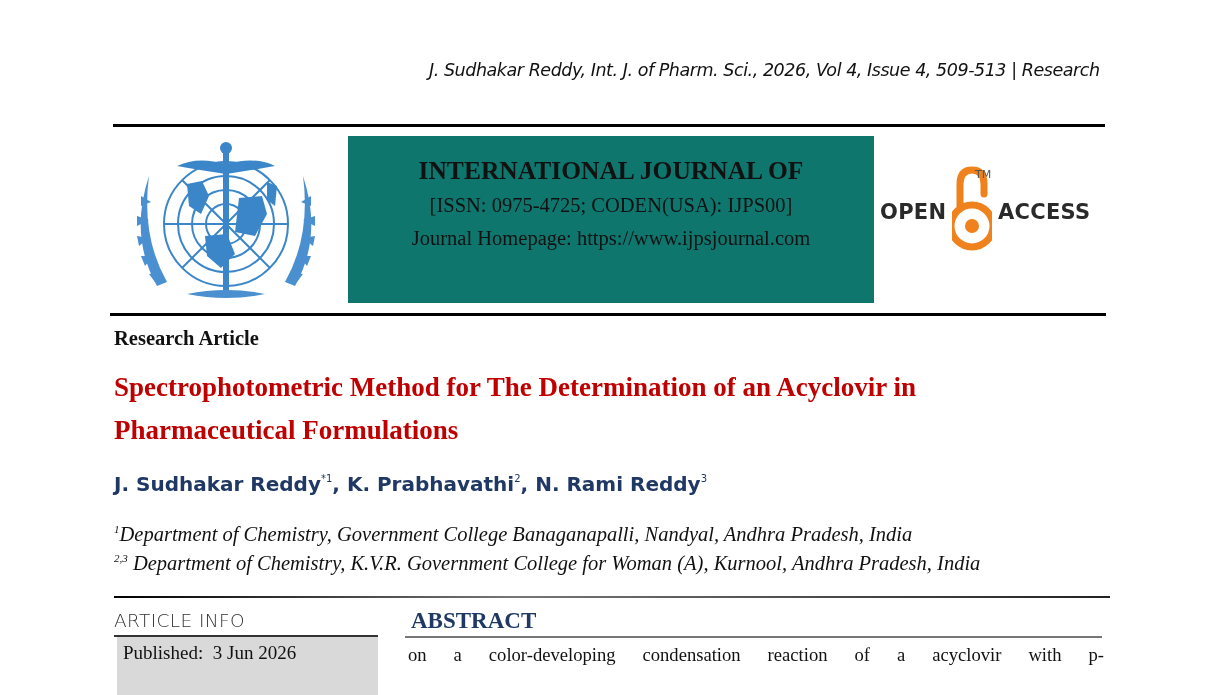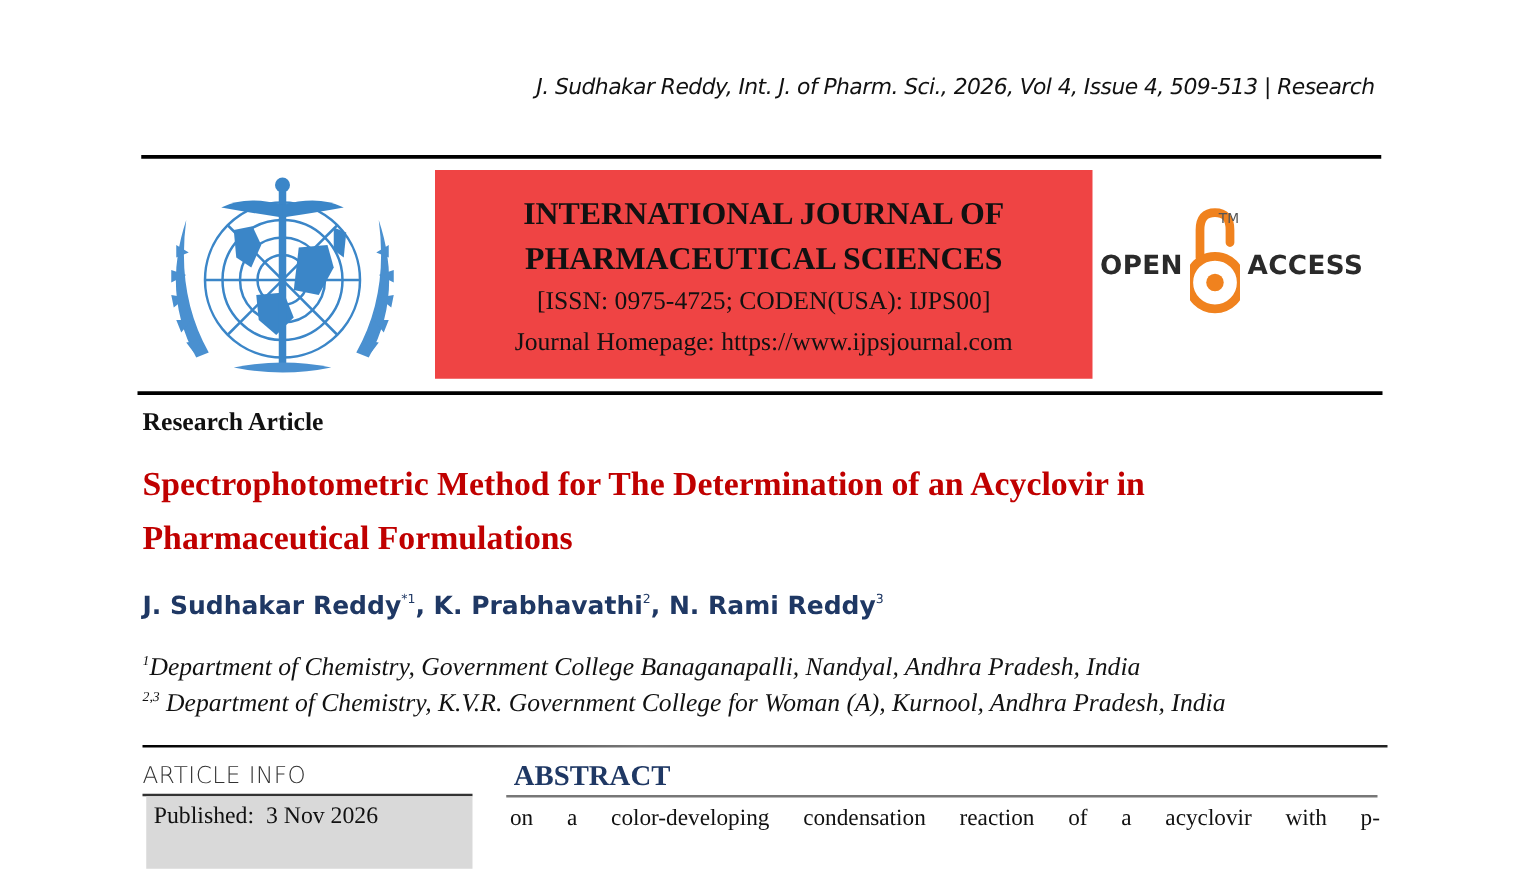--- a/index.html
+++ b/index.html
@@ -11,21 +11,21 @@
     font-family: "DejaVu Sans", sans-serif; font-style: italic; font-size: 17.5px;
     color: #111; white-space: nowrap; letter-spacing: -0.45px; margin-left: 33px;
   }
   .rule-top { position: absolute; left: 113px; top: 124px; width: 992px; height: 3px; background: #000; }
   .rule-bottom { position: absolute; left: 110px; top: 313px; width: 996px; height: 3px; background: #000; }
 
   .logo { position: absolute; left: 127px; top: 136px; width: 198px; height: 170px; }
 
   .masthead-box {
     position: absolute; left: 348px; top: 136px; width: 526px; height: 167px;
-    background: #ef4444; text-align: center; padding-top: 17px;
+    background: #0f766e; text-align: center; padding-top: 17px;
   }
   .mh-title { font-weight: bold; font-size: 25.5px; line-height: 36px; color: #111; }
   .mh-line { font-size: 20.5px; line-height: 33px; color: #111; }
 
   .oa-logo { position: absolute; left: 878px; top: 160px; width: 232px; height: 95px; }
   .oa-text {
     position: absolute; top: 40px; font-family: "DejaVu Sans", sans-serif;
     font-weight: bold; font-size: 21px; color: #2a2a2a; letter-spacing: 0.3px;
   }
   .oa-tm { position: absolute; left: 97px; top: 8px; font-family: "DejaVu Sans", sans-serif; font-size: 11px; color: #555; }
@@ -103,21 +103,20 @@
     <path d="M30 150 Q2 100 22 40 Q14 100 40 146 Z"></path>
     <path d="M168 150 Q196 100 176 40 Q184 100 158 146 Z"></path>
     <path d="M14 60 l10 6 l-10 4z M10 80 l12 4 l-12 6z M10 100 l12 2 l-10 8z M14 120 l12 0 l-8 10z M22 138 l12 -2 l-6 10z"></path>
     <path d="M184 60 l-10 6 l10 4z M188 80 l-12 4 l12 6z M188 100 l-12 2 l10 8z M184 120 l-12 0 l8 10z M176 138 l-12 -2 l6 10z"></path>
     <path d="M60 158 Q99 150 138 158 Q99 166 60 158 Z"></path>
   </g>
 </svg>
 
 <div class="masthead-box">
   <div class="mh-title">INTERNATIONAL JOURNAL OF</div>
-  <div class="mh-title">PHARMACEUTICAL SCIENCES</div>
   <div class="mh-line">[ISSN: 0975-4725; CODEN(USA): IJPS00]</div>
   <div class="mh-line">Journal Homepage: https://www.ijpsjournal.com</div>
 </div>
 
 <div class="oa-logo">
   <span class="oa-text" style="left:2px;">OPEN</span>
   <svg style="position:absolute;left:74px;top:4px;" width="40" height="90" viewBox="0 0 40 90">
     <path d="M8 42 L8 20 Q8 6 20 6 Q32 6 32 20 L32 30" fill="none" stroke="#f0821e" stroke-width="7" stroke-linecap="round"></path>
     <circle cx="20" cy="62" r="21" fill="none" stroke="#f0821e" stroke-width="7"></circle>
     <circle cx="20" cy="62" r="7" fill="#f0821e"></circle>
@@ -143,21 +142,21 @@
   <sup>2,3</sup><span> Department of Chemistry, K.V.R. Government College for Woman (A), Kurnool, Andhra Pradesh, India</span>
 </div>
 
 <div class="rule-mid"></div>
 
 <div class="ai-heading">ARTICLE INFO</div>
 <div class="ai-rule"></div>
 <div class="ai-box">
   <div class="ai-row">
     <span>Published:</span>&nbsp;
-    <span>3 Nov 2026</span>
+    <span>3 Jun 2026</span>
   </div>
 </div>
 
 <div class="abs-heading">ABSTRACT</div>
 <div class="abs-rule"></div>
 <div class="abs-text">
   <div>on a color-developing condensation reaction of a acyclovir with p-</div>
 </div>
 
 </body></html>

